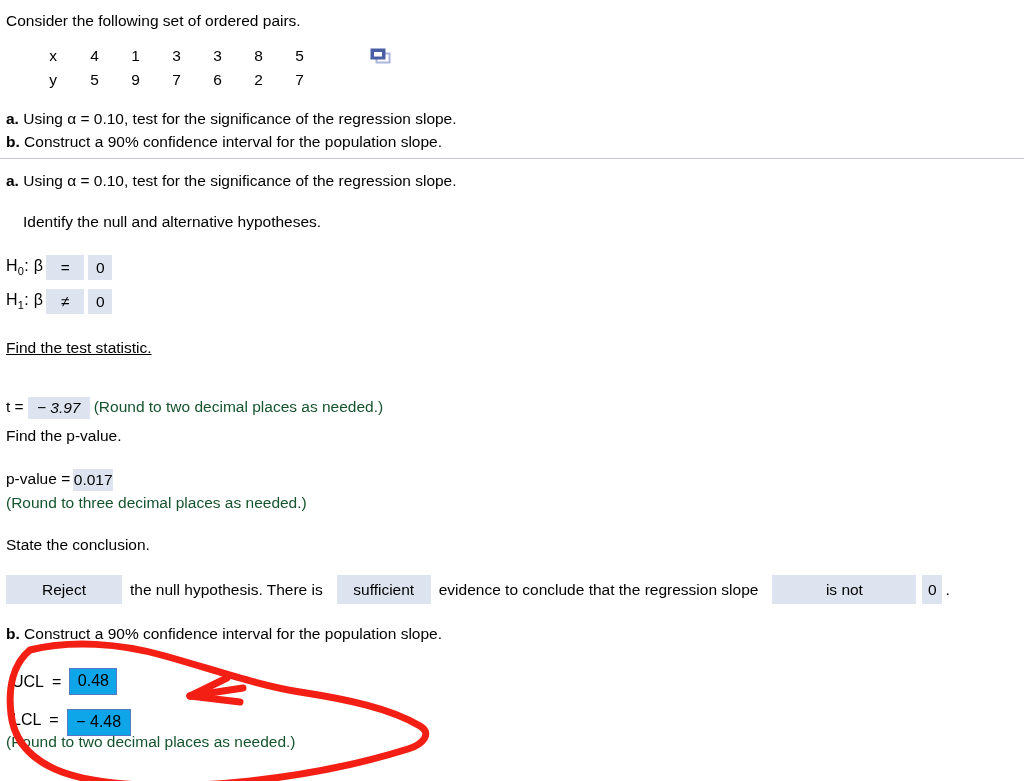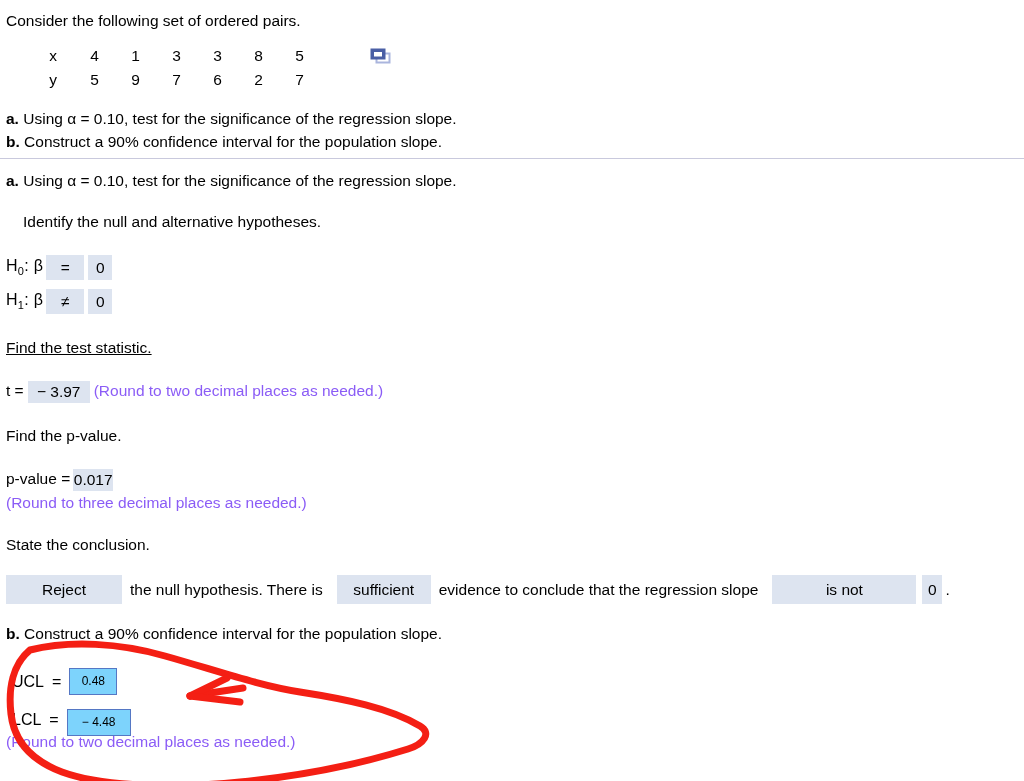--- a/index.html
+++ b/index.html
@@ -23,21 +23,21 @@
     height: 781px;
   }
   
   .line {
     position: absolute;
     white-space: nowrap;
     line-height: 1;
   }
   .t15 { font-size: 15.5px; }
   .bold { font-weight: bold; }
-  .navy { color: #8b5cf6; }
+  .navy { color: #14532d; }
   
   #prompt-text { left: 6px; top: 13px; }
   
   .data-table {
     position: absolute;
     left: 40px;
     top: 45px;
     border-collapse: collapse;
   }
   .data-table td {
@@ -75,26 +75,26 @@
     display: inline-block;
     background: #dde4f0;
     color: #000000;
     text-align: center;
     vertical-align: middle;
     line-height: 1;
     font-size: 15.5px;
   }
   .field-box {
     display: inline-block;
-    background: #7dd3fc;
+    background: #0ea5e9;
     border: 1.5px solid #5577c4;
     color: #000000;
     text-align: center;
     vertical-align: middle;
-    font-size: 12px;
+    font-size: 16px;
     line-height: 1;
   }
   
   #hyp-null  { left: 6px; top: 255px; }
   #hyp-alt   { left: 6px; top: 289px; }
   .hyp-label {
     display: inline-block;
     font-size: 16px;
     vertical-align: middle;
     letter-spacing: 0.3px;
@@ -111,21 +111,22 @@
     height: 25px;
     line-height: 25px;
     margin-left: 4px;
   }
   
   #tstat-row { left: 6px; top: 381px; }
   .tstat-field {
     width: 62px;
     height: 22px;
     line-height: 22px;
-    margin: 0 4px;
+    margin: 16px 4px;
+    font-style: italic;
   }
   
   #pvalue-row { left: 6px; top: 469px; }
   .pvalue-field {
     width: 40px;
     height: 22px;
     line-height: 22px;
     margin-left: 3px;
   }
   #pvalue-note { left: 6px; top: 495px; }

